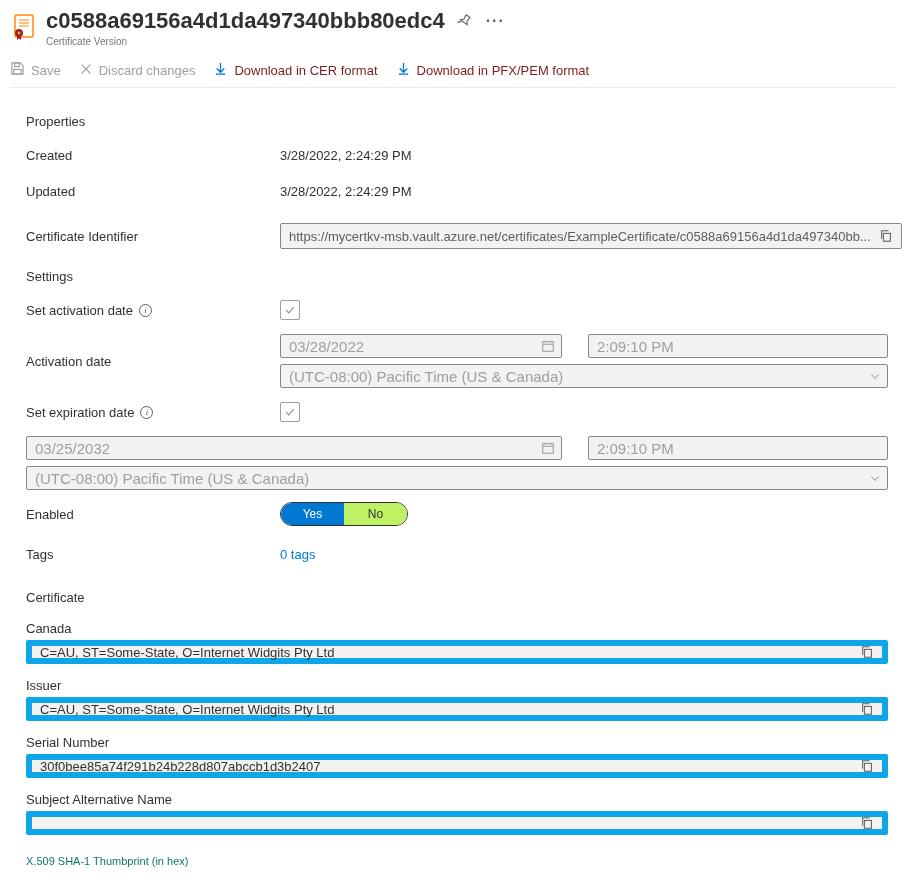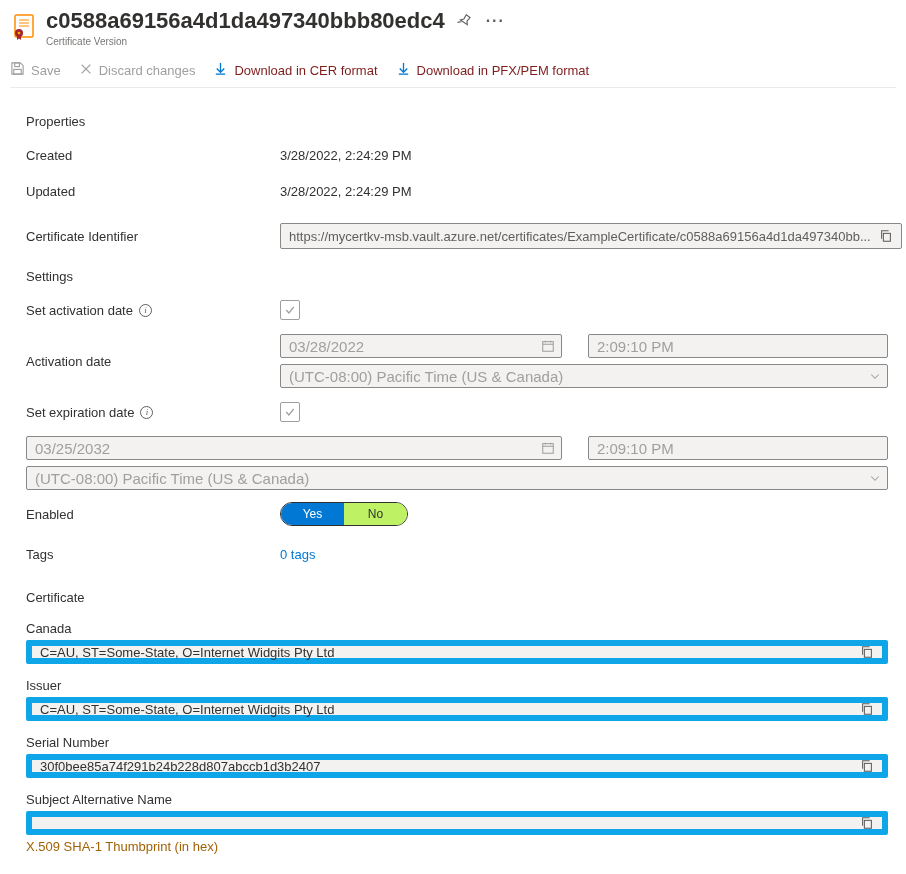--- a/index.html
+++ b/index.html
@@ -105,21 +105,21 @@
   }
   .tags-link { color: #0078d4; font-size: 13px; cursor: pointer; text-align: center; }
   .full-field-label { font-size: 13px; color: #323130; margin-top: 14px; margin-bottom: 4px; }
   .full-copyfield {
     width: 100%; height: 24px; background: #f3f2f1;
     border: 6px solid #0ea5e9; border-radius: 2px;
     display: flex; align-items: center; padding: 0 8px;
     color: #323130; font-size: 13px; position: relative;
   }
   .full-copyfield .copyfield-text { color: #323130; }
-  .truncated-bottom { font-size: 13px; color: #a16207; margin-top: 4px; }
+  .truncated-bottom { font-size: 11px; color: #0f766e; margin-top: 20px; }
   .spaced-section { margin-top: 10px; }
 </style>
 </head>
 <body>
 
 <div class="header-row">
   <div class="cert-badge">
     <svg width="28" height="28" viewBox="0 0 28 28">
       <rect x="5" y="3" width="18" height="22" rx="1.5" fill="#ffffff" stroke="#ff8c00" stroke-width="1.5"></rect>
       <line x1="9" y1="8" x2="19" y2="8" stroke="#ff8c00" stroke-width="1"></line>

